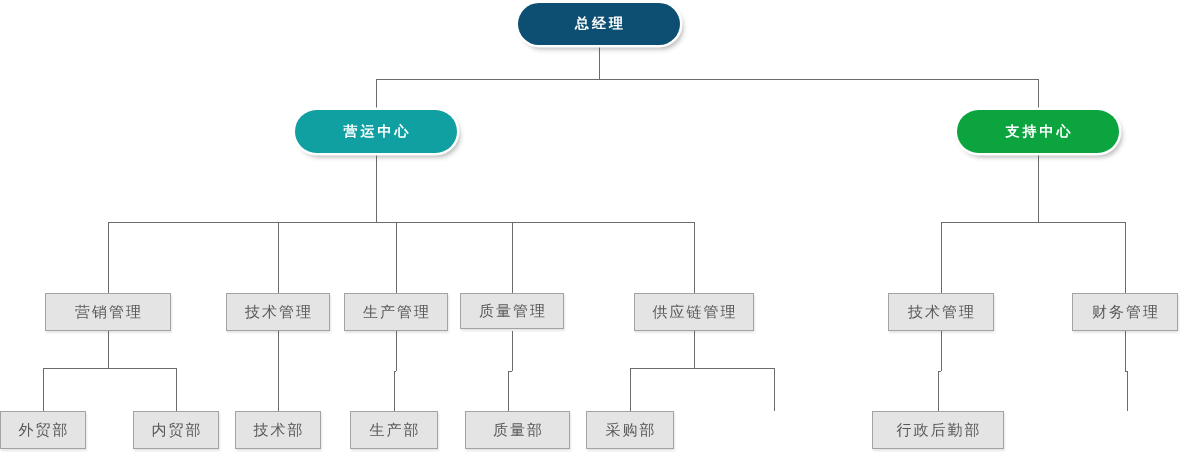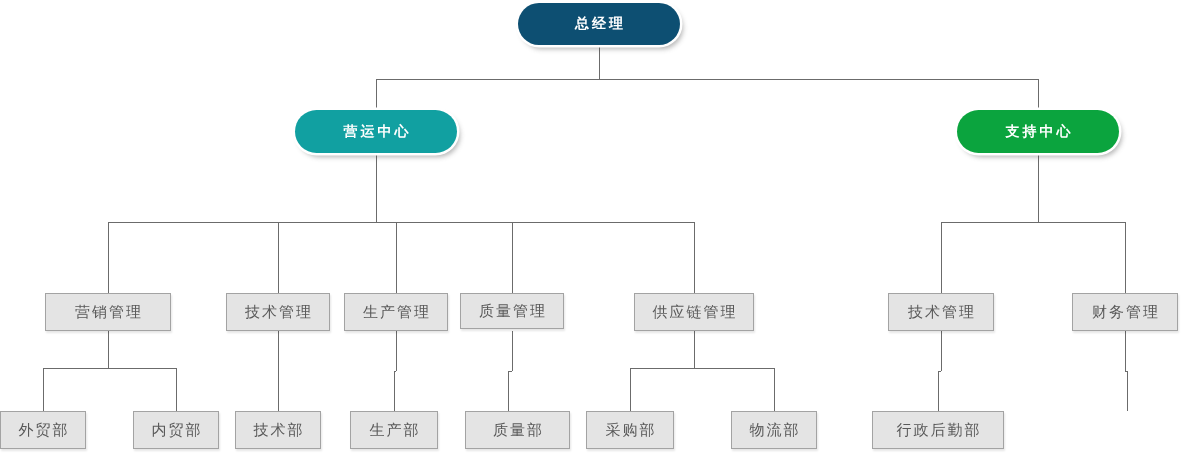--- a/index.html
+++ b/index.html
@@ -65,15 +65,14 @@
     <div class="node box" style="left: 460px; top: 293px; width: 104px; height: 36px; background: rgb(228, 228, 228); border-color: rgb(163, 163, 163); color: rgb(89, 89, 89);">质量管理</div>
     <div class="node box" style="left: 634px; top: 293px; width: 120px; height: 38px; background: rgb(228, 228, 228); border-color: rgb(163, 163, 163); color: rgb(89, 89, 89);">供应链管理</div>
     <div class="node box" style="left: 888px; top: 293px; width: 106px; height: 38px; background: rgb(228, 228, 228); border-color: rgb(163, 163, 163); color: rgb(89, 89, 89);">技术管理</div>
     <div class="node box" style="left: 1072px; top: 293px; width: 106px; height: 38px; background: rgb(228, 228, 228); border-color: rgb(163, 163, 163); color: rgb(89, 89, 89);">财务管理</div>
     <div class="node box" style="left: 0px; top: 411px; width: 86px; height: 38px; background: rgb(228, 228, 228); border-color: rgb(163, 163, 163); color: rgb(89, 89, 89);">外贸部</div>
     <div class="node box" style="left: 133px; top: 411px; width: 86px; height: 38px; background: rgb(228, 228, 228); border-color: rgb(163, 163, 163); color: rgb(89, 89, 89);">内贸部</div>
     <div class="node box" style="left: 235px; top: 411px; width: 86px; height: 38px; background: rgb(228, 228, 228); border-color: rgb(163, 163, 163); color: rgb(89, 89, 89);">技术部</div>
     <div class="node box" style="left: 350px; top: 411px; width: 88px; height: 38px; background: rgb(228, 228, 228); border-color: rgb(163, 163, 163); color: rgb(89, 89, 89);">生产部</div>
     <div class="node box" style="left: 465px; top: 411px; width: 105px; height: 38px; background: rgb(228, 228, 228); border-color: rgb(163, 163, 163); color: rgb(89, 89, 89);">质量部</div>
     <div class="node box" style="left: 586px; top: 411px; width: 88px; height: 38px; background: rgb(228, 228, 228); border-color: rgb(163, 163, 163); color: rgb(89, 89, 89);">采购部</div>
-    <div class="node box" style="left: 731px; top: 411px; width: 86px; height: 38px; background: rgb(228, 228, 228); border-color: rgb(163, 163, 163); color: rgb(89, 89, 89);">物流部</div>
     <div class="node box" style="left: 872px; top: 411px; width: 132px; height: 38px; background: rgb(228, 228, 228); border-color: rgb(163, 163, 163); color: rgb(89, 89, 89);">行政后勤部</div>
   </div>
 
 </body></html>

